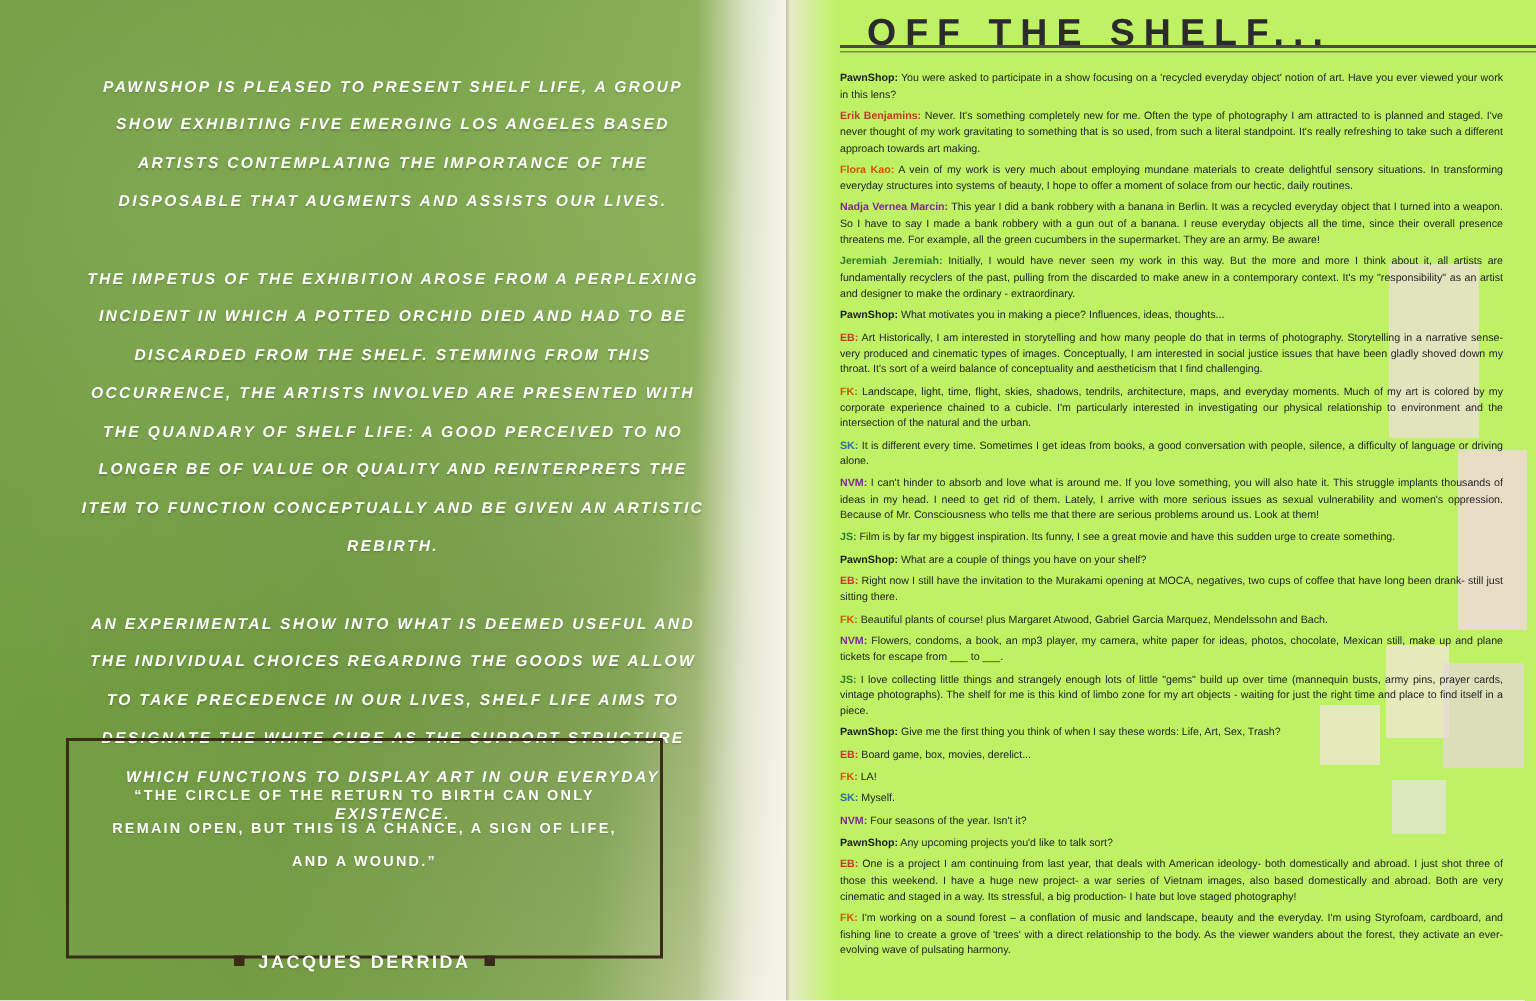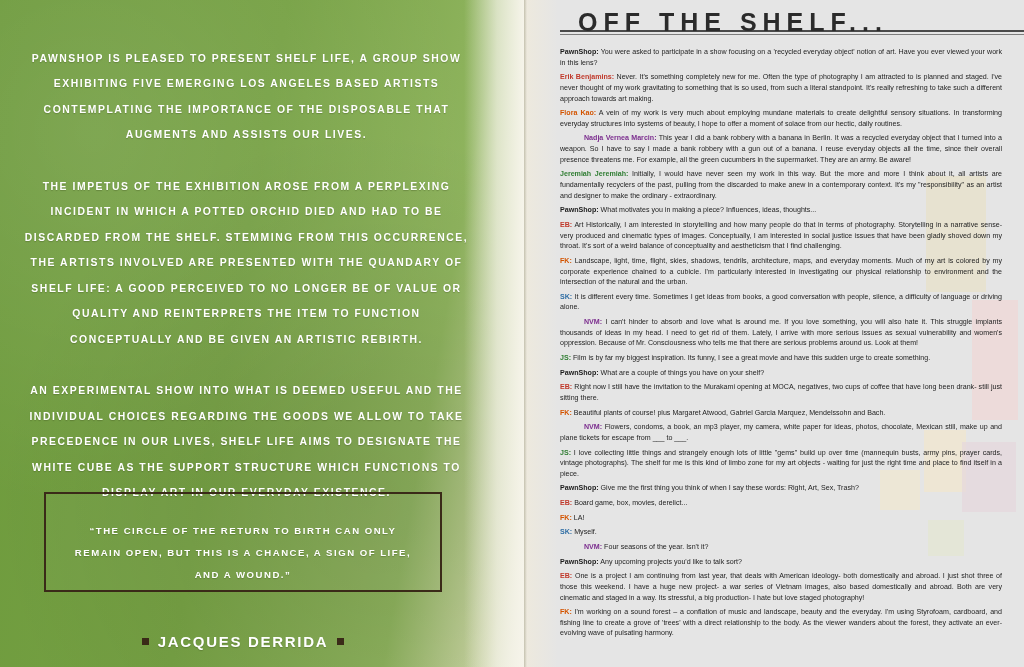--- a/index.html
+++ b/index.html
@@ -40,22 +40,23 @@
   }
   .left-rightfade {
     position: absolute;
     top: 0; right: 0; bottom: 0;
     width: 60px;
     background: linear-gradient(to right, rgba(243,242,230,0) 0%, rgba(243,242,230,0.75) 55%, #f6f4ea 100%);
     pointer-events: none;
   }
   .left-inner {
     position: relative;
-    padding: 46px 54px 0 23px;
+    padding: 46px 54px 0 54px;
     z-index: 2;
+    font-style: italic;
   }
   .intro-block {
     color: #ffffff;
     text-align: center;
     font-size: 10.4px;
     letter-spacing: 1.55px;
     line-height: 2.45;
     text-transform: uppercase;
     font-weight: 600;
     text-shadow: 0 1px 1px rgba(60,80,30,0.35);
@@ -63,21 +64,21 @@
   .intro-block p {
     margin: 0 0 26px 0;
   }
   .intro-block p:last-child { margin-bottom: 12px; }
 
   .quote-box {
     position: absolute;
     left: 44px;
     top: 492px;
     width: 398px;
-    height: 100px;
+    height: 147px;
     border: 2px solid #3a2a18;
     box-sizing: border-box;
     background: rgba(255,255,255,0.03);
     z-index: 3;
   }
   .quote-text {
     color: #ffffff;
     text-align: center;
     text-transform: uppercase;
     font-size: 9.6px;
@@ -100,33 +101,33 @@
     width: 7px;
     height: 7px;
     background: #3a2a18;
     vertical-align: middle;
     margin: 0 9px;
   }
   .attrib-label {
     display: inline-block;
     color: #ffffff;
     text-transform: uppercase;
-    font-size: 15px;
+    font-size: 12px;
     letter-spacing: 1.7px;
     font-weight: 600;
     vertical-align: middle;
     text-shadow: 0 1px 1px rgba(60,80,30,0.35);
   }
 
   
   .right-page {
     position: relative;
     width: 500px;
     height: 667px;
-    background: #e5e5e5;
+    background: #bef264;
     flex: 0 0 500px;
     overflow: hidden;
   }
   .right-bg-blocks { position: absolute; inset: 0; pointer-events: none; }
   .blk { position: absolute; }
   .b1 { left: 402px; top: 176px; width: 60px; height: 116px; background: #e8e2cd; opacity: .85; }
   .b2 { left: 448px; top: 300px; width: 46px; height: 120px; background: #efd9d8; opacity: .85; }
   .b3 { left: 400px; top: 430px; width: 42px; height: 62px; background: #f0e6cf; opacity: .8; }
   .b4 { left: 438px; top: 442px; width: 54px; height: 70px; background: #e6d7dd; opacity: .7; }
   .b5 { left: 356px; top: 470px; width: 40px; height: 40px; background: #efe7d2; opacity: .8; }
@@ -178,21 +179,21 @@
     margin-bottom: 5px;
   }
   .q .who {
     font-weight: 700;
     color: #1c1c1c;
   }
   .spk { font-weight: 700; }
   .c-eb   { color: #c0392b; }
   .c-fk   { color: #d35400; }
   .c-sk   { color: #2e6da4; }
-  .c-nvm  { color: #7b2d8e; margin-left: 24px; }
+  .c-nvm  { color: #7b2d8e; }
   .c-js   { color: #2f7d32; }
 
   .gutter {
     position: absolute;
     left: 524px;
     top: 0;
     width: 3px;
     height: 667px;
     background: linear-gradient(to right, rgba(120,120,90,0.35), rgba(255,255,255,0));
     z-index: 5;
@@ -250,21 +251,21 @@
         <p><span class="spk c-eb">EB:</span><span>  Art Historically, I am interested in storytelling and how many people do that in terms of photography. Storytelling in a narrative sense- very produced and cinematic types of images. Conceptually, I am interested in social justice issues that have been gladly shoved down my throat. It's sort of a weird balance of conceptuality and aestheticism that I find challenging.</span></p>
         <p><span class="spk c-fk">FK:</span><span>  Landscape, light, time, flight, skies, shadows, tendrils, architecture, maps, and everyday moments. Much of my art is colored by my corporate experience chained to a cubicle. I'm particularly interested in investigating our physical relationship to environment and the intersection of the natural and the urban.</span></p>
         <p><span class="spk c-sk">SK:</span><span>  It is different every time. Sometimes I get ideas from books, a good conversation with people, silence, a difficulty of language or driving alone.</span></p>
         <p><span class="spk c-nvm">NVM:</span><span>  I can't hinder to absorb and love what is around me. If you love something, you will also hate it. This struggle implants thousands of ideas in my head. I need to get rid of them. Lately, I arrive with more serious issues as sexual vulnerability and women's oppression. Because of Mr. Consciousness who tells me that there are serious problems around us. Look at them!</span></p>
         <p><span class="spk c-js">JS:</span><span>  Film is by far my biggest inspiration. Its funny, I see a great movie and have this sudden urge to create something.</span></p>
         <p class="q"><span class="who">PawnShop:</span><span>  What are a couple of things you have on your shelf?</span></p>
         <p><span class="spk c-eb">EB:</span><span>  Right now I still have the invitation to the Murakami opening at MOCA, negatives, two cups of coffee that have long been drank- still just sitting there.</span></p>
         <p><span class="spk c-fk">FK:</span><span>  Beautiful plants of course! plus Margaret Atwood, Gabriel Garcia Marquez, Mendelssohn and Bach.</span></p>
         <p><span class="spk c-nvm">NVM:</span><span>  Flowers, condoms, a book, an mp3 player, my camera, white paper for ideas, photos, chocolate, Mexican still, make up and plane tickets for escape from ___ to ___.</span></p>
         <p><span class="spk c-js">JS:</span><span>  I love collecting little things and strangely enough lots of little "gems" build up over time (mannequin busts, army pins, prayer cards, vintage photographs).  The shelf for me is this kind of limbo zone for my art objects - waiting for just the right time and place to find itself in a piece.</span></p>
-        <p class="q"><span class="who">PawnShop:</span><span>  Give me the first thing you think of when I say these words: Right, Art, Sex, Trash?</span></p>
+        <p class="q"><span class="who">PawnShop:</span><span>  Give me the first thing you think of when I say these words: Life, Art, Sex, Trash?</span></p>
         <p><span class="spk c-eb">EB:</span><span>  Board game, box, movies, derelict...</span></p>
         <p><span class="spk c-fk">FK:</span><span>  LA!</span></p>
         <p><span class="spk c-sk">SK:</span><span>  Myself.</span></p>
         <p><span class="spk c-nvm">NVM:</span><span>  Four seasons of the year. Isn't it?</span></p>
         <p class="q"><span class="who">PawnShop:</span><span>  Any upcoming projects you'd like to talk sort?</span></p>
         <p><span class="spk c-eb">EB:</span><span>  One is a project I am continuing from last year, that deals with American ideology- both domestically and abroad. I just shot three of those this weekend. I have a huge new project- a war series of Vietnam images, also based domestically and abroad. Both are very cinematic and staged in a way. Its stressful, a big production- I hate but love staged photography!</span></p>
         <p><span class="spk c-fk">FK:</span><span>  I'm working on a sound forest – a conflation of music and landscape, beauty and the everyday. I'm using Styrofoam, cardboard, and fishing line to create a grove of 'trees' with a direct relationship to the body. As the viewer wanders about the forest, they activate an ever-evolving wave of pulsating harmony.</span></p>
       </div>
   </div>
 

